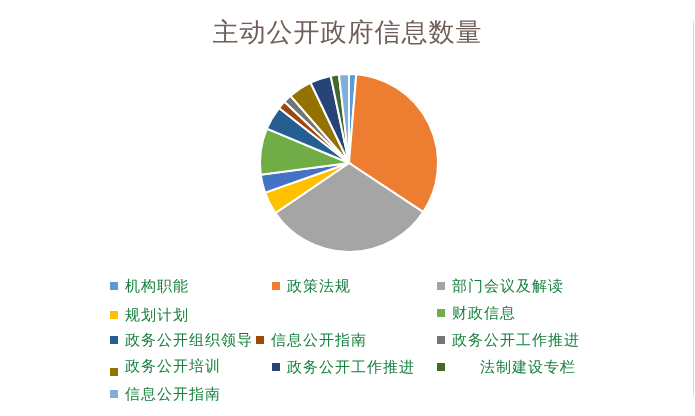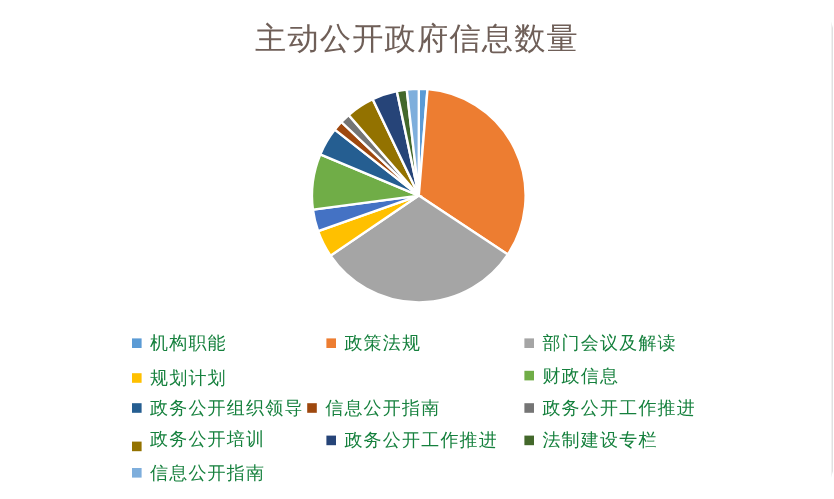--- a/index.html
+++ b/index.html
@@ -124,21 +124,21 @@
         <span class="legend-label">政务公开工作推进</span>
       </div>
       <div class="legend-item" style="left: 110px; top: 358px; align-items: flex-end;">
         <span class="legend-swatch" style="background: rgb(147, 114, 0);"></span>
         <span class="legend-label">政务公开培训</span>
       </div>
       <div class="legend-item" style="left: 272px; top: 358px;">
         <span class="legend-swatch" style="background: rgb(38, 68, 120);"></span>
         <span class="legend-label">政务公开工作推进</span>
       </div>
-      <div class="legend-item" style="left: 437px; top: 358px;">
+      <div class="legend-item" style="left: 437px; top: 358px; gap: 28px;">
         <span class="legend-swatch" style="background: rgb(67, 104, 43);"></span>
         <span class="legend-label">法制建设专栏</span>
       </div>
       <div class="legend-item" style="left: 110px; top: 385px;">
         <span class="legend-swatch" style="background: rgb(126, 174, 220);"></span>
         <span class="legend-label">信息公开指南</span>
       </div>
     </div>
 
   <div class="frame-edge"></div>

